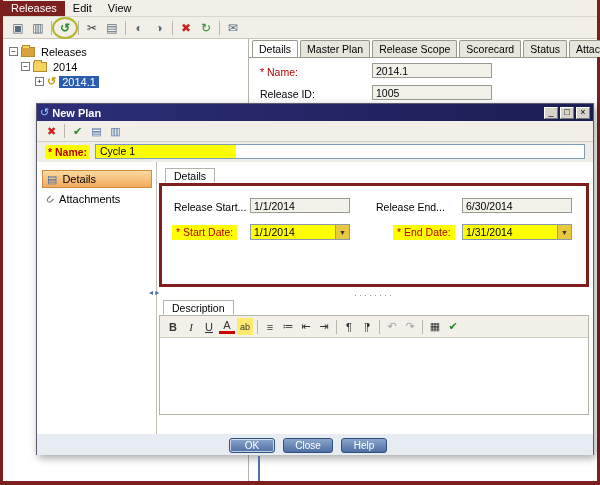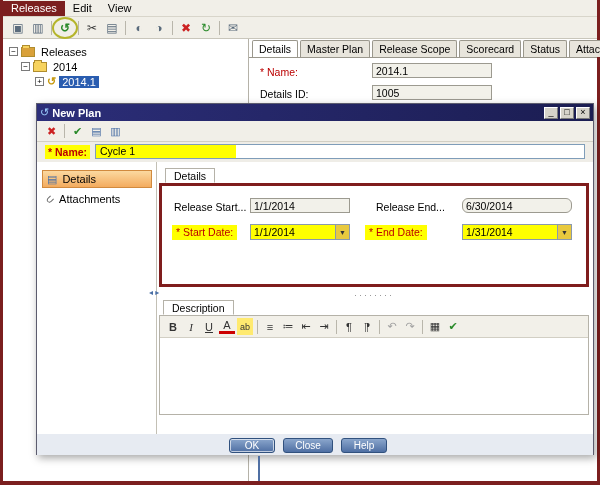--- a/index.html
+++ b/index.html
@@ -188,21 +188,21 @@
     <span class="tab">Master Plan</span>
     <span class="tab">Release Scope</span>
     <span class="tab">Scorecard</span>
     <span class="tab">Status</span>
     <span class="tab">Attachments</span>
   </div>
   <div class="abs" id="tabline"></div>
 
   <span class="abs req-label" style="left:260px;top:66px;">* Name:</span>
   <div class="abs robox" style="left:372px;top:63px;width:120px;height:15px;">2014.1</div>
-  <span class="abs plain-label" style="left:260px;top:88px;">Details ID:</span>
+  <span class="abs plain-label" style="left:260px;top:88px;">Release ID:</span>
   <div class="abs robox" style="left:372px;top:85px;width:120px;height:15px;">1005</div>
 
   <div class="abs" id="dialog">
 
     <div class="abs" id="dlg-titlebar">
       <span class="title-icon">↺</span>
       <span id="dlg-title">New Plan</span>
       <span class="winbtn">_</span>
       <span class="winbtn">□</span>
       <span class="winbtn">×</span>
@@ -235,28 +235,28 @@
         <span>Attachments</span>
       </div>
     </div>
 
     <span class="mini-tab" style="left:128px;top:64px;">Details</span>
 
     <div class="abs" id="fieldsbox">
       <span class="abs plain-label" style="left:12px;top:15px;">Release  Start...</span>
       <div class="abs robox" style="left:88px;top:12px;width:100px;height:15px;">1/1/2014</div>
       <span class="abs plain-label" style="left:214px;top:15px;">Release  End...</span>
-      <div class="abs robox" style="left:300px;top:12px;width:110px;height:15px;border-radius:6px;">6/30/2014</div>
+      <div class="abs robox" style="left:300px;top:12px;width:110px;height:15px;">6/30/2014</div>
 
       <span class="chip" style="left:10px;top:39px;">* Start Date:</span>
       <div class="combo" style="left:88px;top:38px;width:100px;">
         <span class="combo-text">1/1/2014</span>
         <span class="combo-arrow">▼</span>
       </div>
-      <span class="chip" style="left:203px;top:39px;">* End Date:</span>
+      <span class="chip" style="left:231px;top:39px;">* End Date:</span>
       <div class="combo" style="left:300px;top:38px;width:110px;">
         <span class="combo-text">1/31/2014</span>
         <span class="combo-arrow">▼</span>
       </div>
     </div>
 
     <span class="abs" id="splitter-handle">◂ ▸</span>
     <div class="abs" id="splitter-dots">········</div>
 
     <span class="mini-tab" style="left:126px;top:196px;">Description</span>

